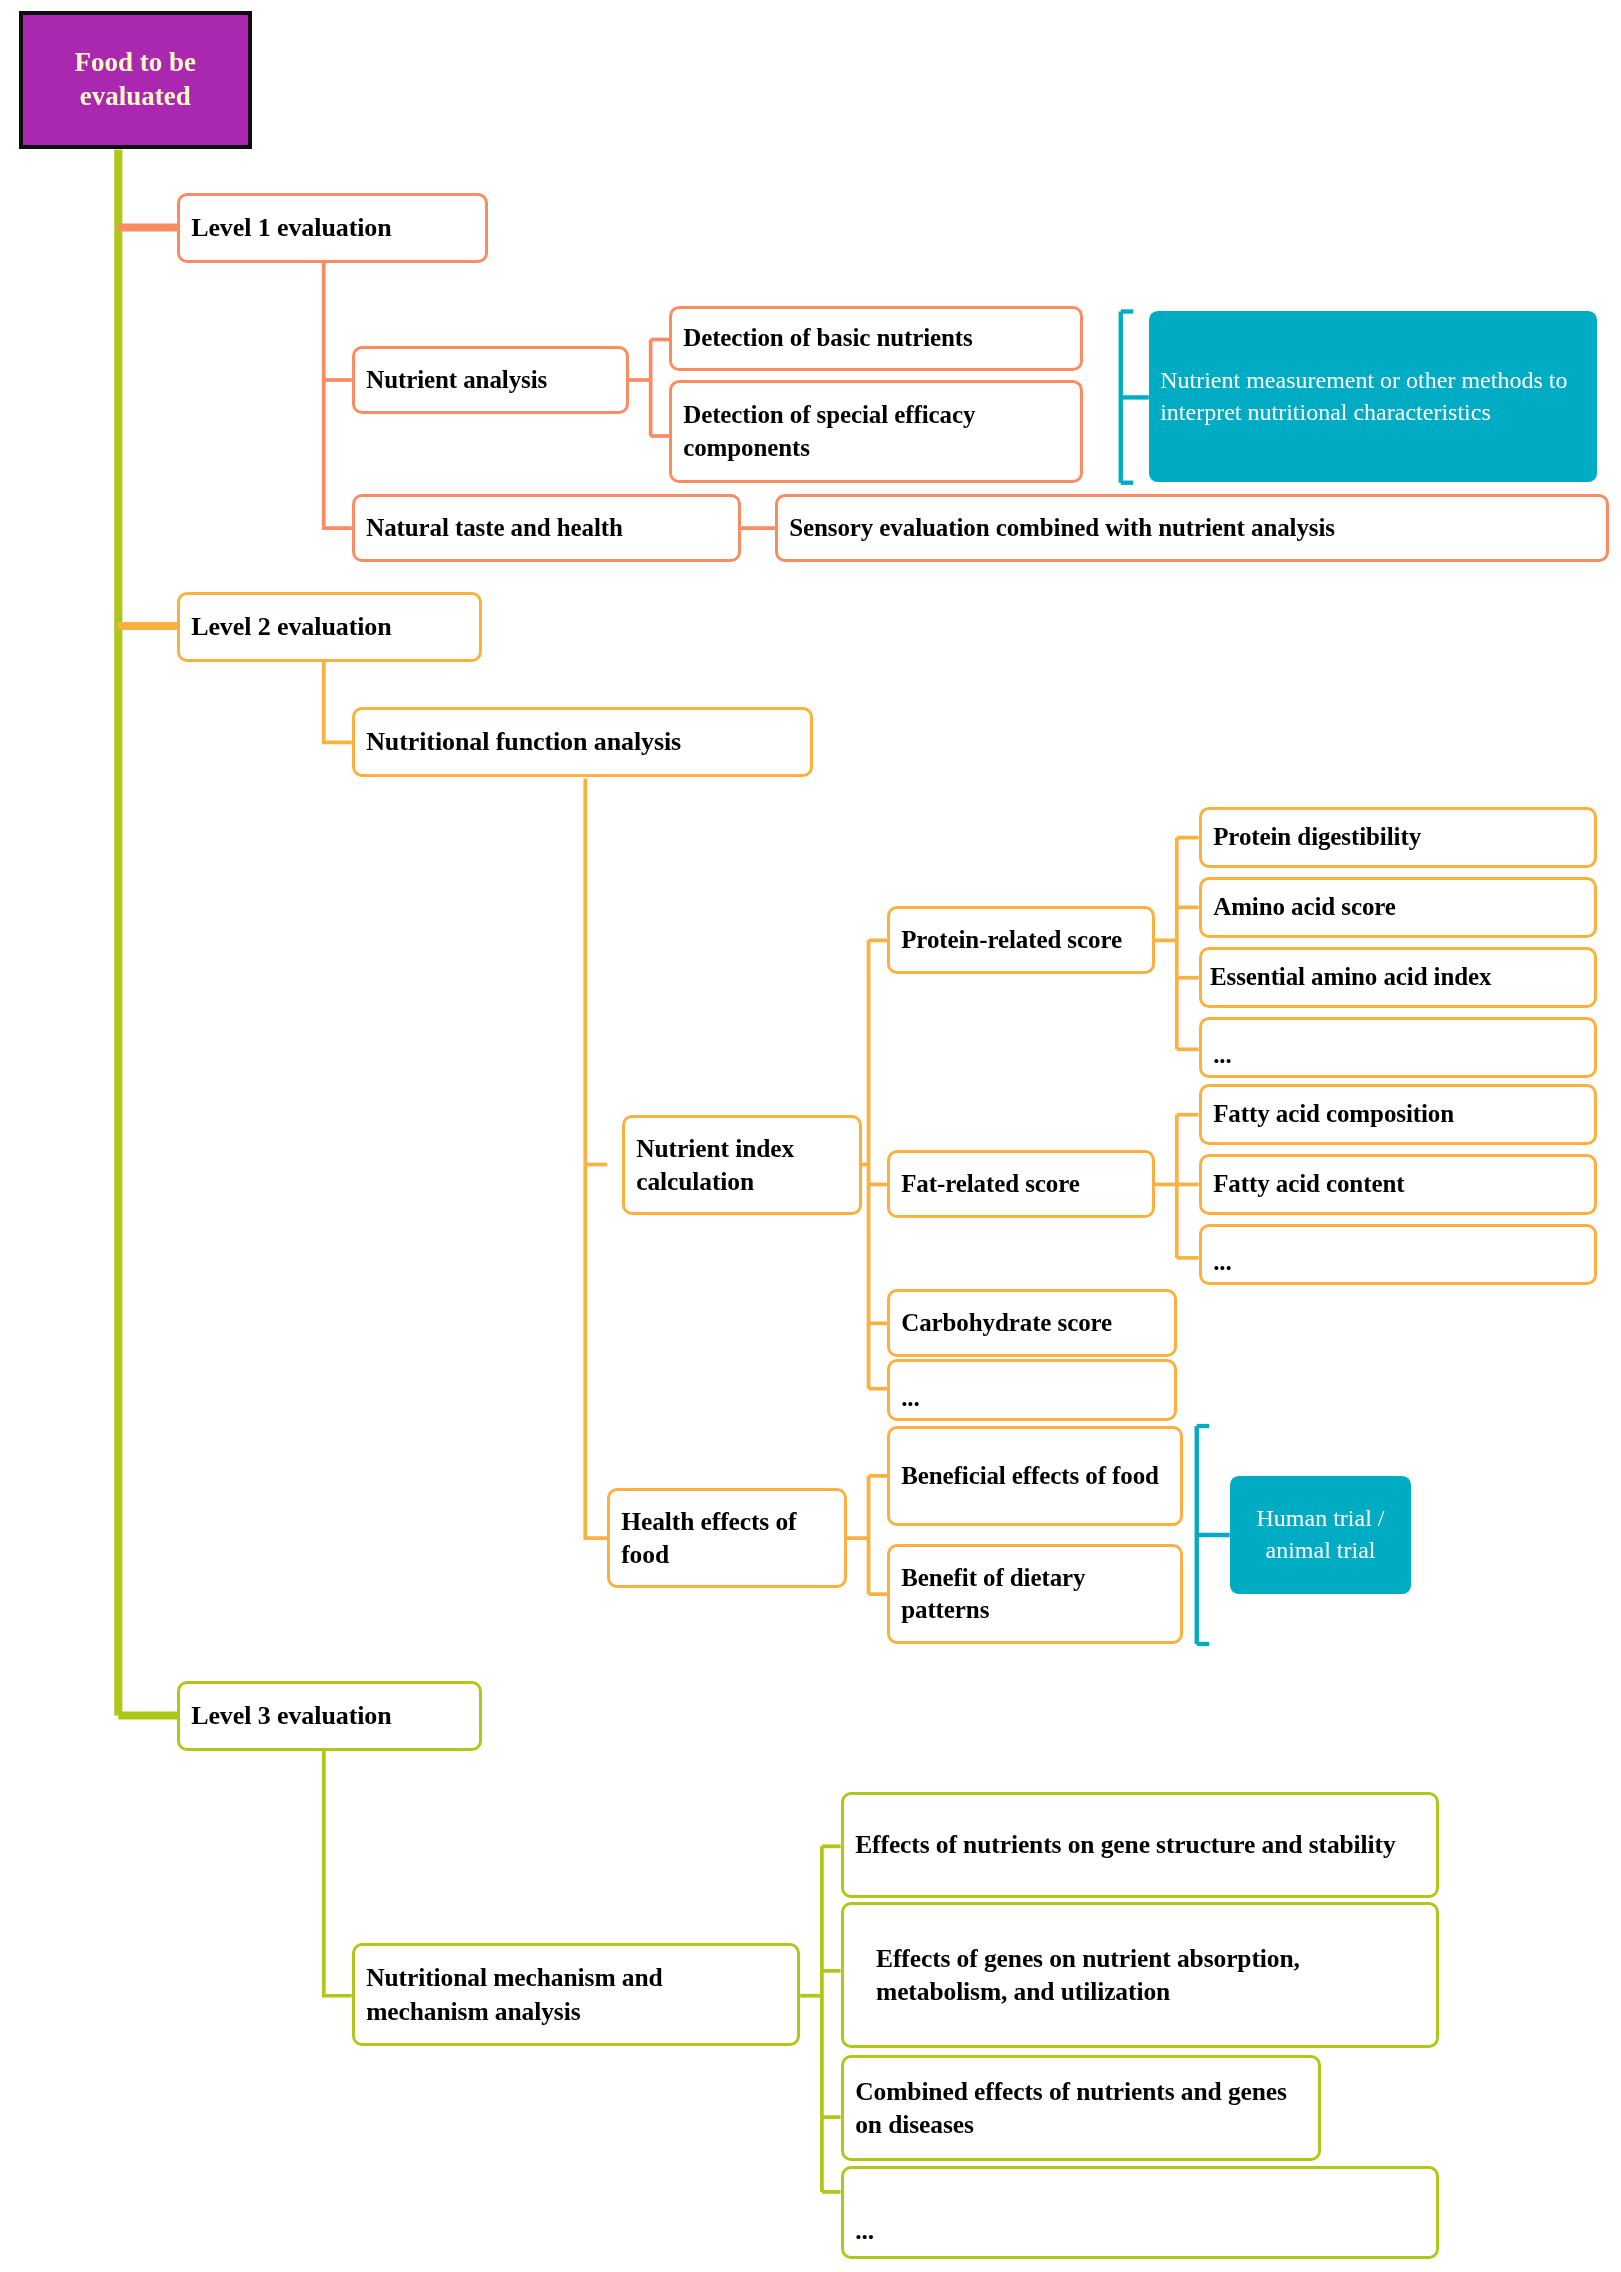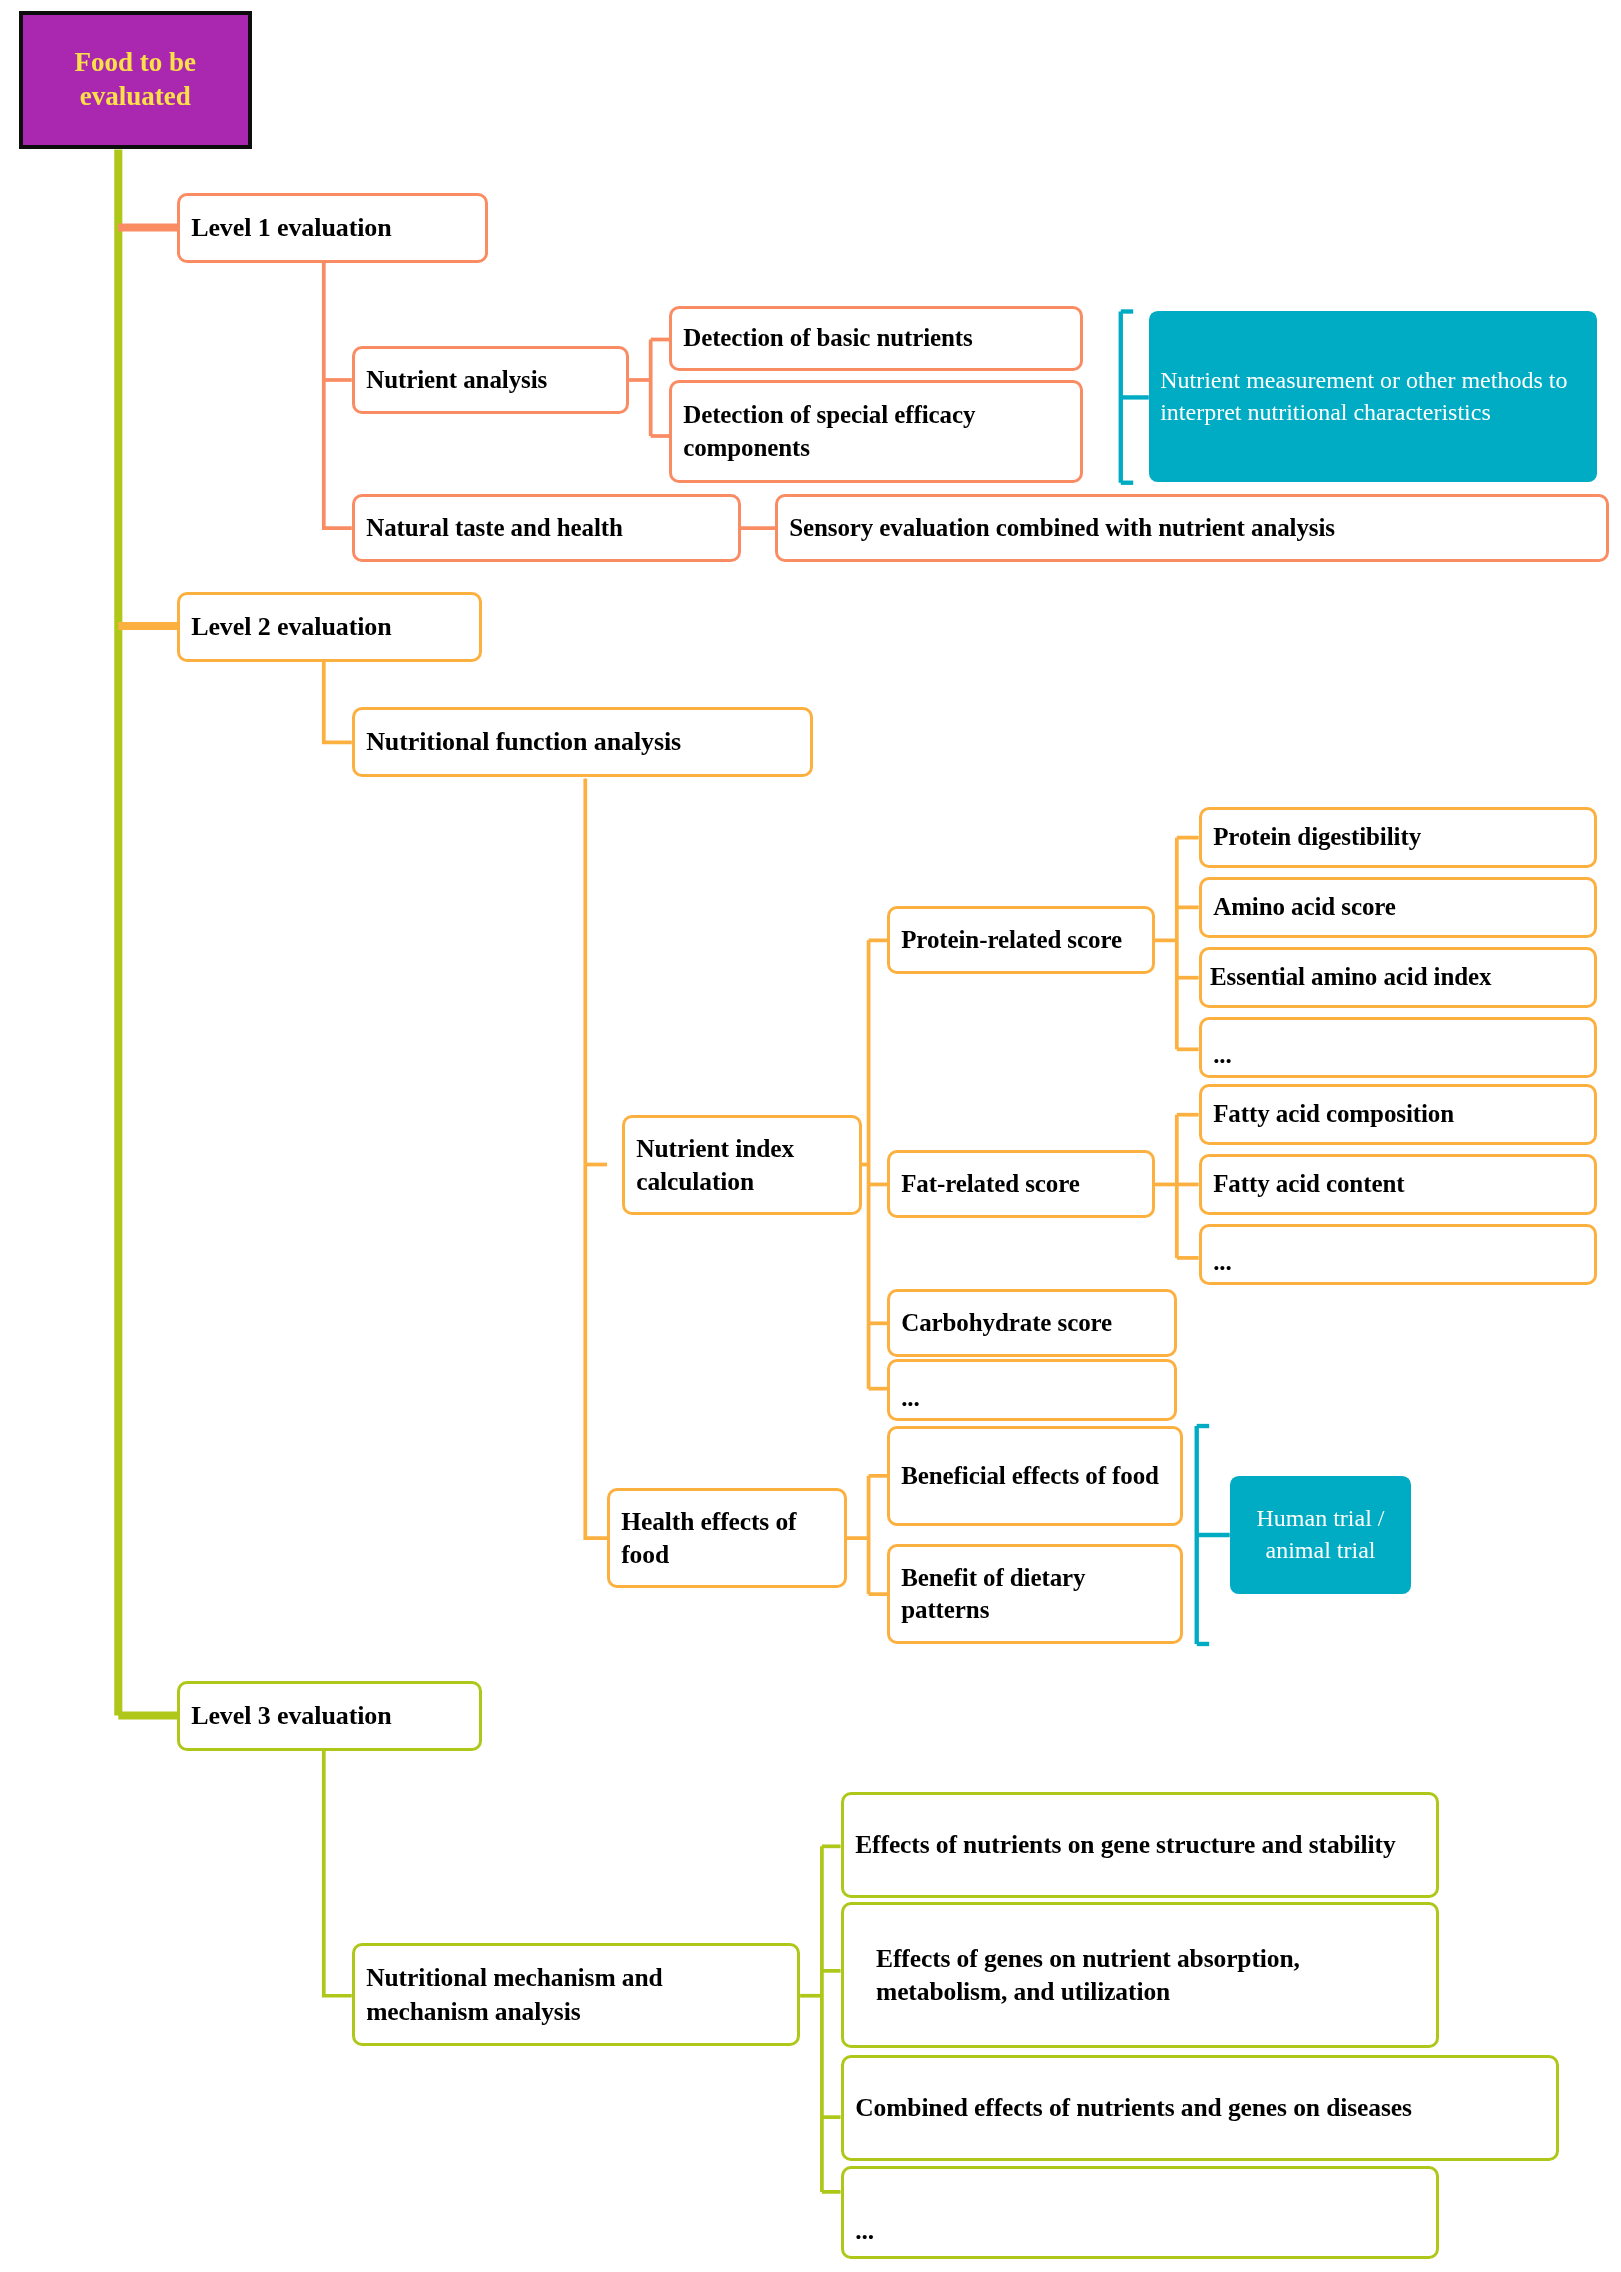--- a/index.html
+++ b/index.html
@@ -29,21 +29,21 @@
   
   .c-coral{border:3.1px solid #FA8C64;}
   .c-orange{border:3.1px solid #FBB040;}
   .c-green{border:3.1px solid #AEC718;}
 
   .root-node{
     position:absolute;
     box-sizing:border-box;
     background:#AA28B0;
     border:4.4px solid #0d0d0d;
-    color:#fde047;
+    color:#fef9c3;
     font-weight:bold;
     display:flex;
     align-items:center;
     justify-content:center;
     text-align:center;
     line-height:1.25;
   }
   .callout{
     position:absolute;
     box-sizing:border-box;
@@ -251,21 +251,21 @@
   </div>
 
   <div class="node c-green pad" style="left:841px;top:1792px;width:598px;height:106px;font-size:25.5px;">
     <span class="lbl">Effects of nutrients on gene structure and stability</span>
   </div>
 
   <div class="node c-green pad" style="left:841px;top:1902px;width:598px;height:146px;font-size:25.5px;padding-left:32px;">
     <span class="lbl">Effects of genes on nutrient absorption, metabolism, and utilization</span>
   </div>
 
-  <div class="node c-green pad" style="left:841px;top:2055px;width:718px;height:106px;font-size:25.5px;">
+  <div class="node c-green pad" style="left:841px;top:2055px;width:480px;height:106px;font-size:25.5px;">
     <span class="lbl">Combined effects of nutrients and genes on diseases</span>
   </div>
 
   <div class="node c-green" style="left:841px;top:2166px;width:598px;height:93px;font-size:25.5px;align-items:flex-end;padding:0 11.2px 8.7px 11.2px;">
     <span class="lbl">...</span>
   </div>
 
 </div>
 
 

